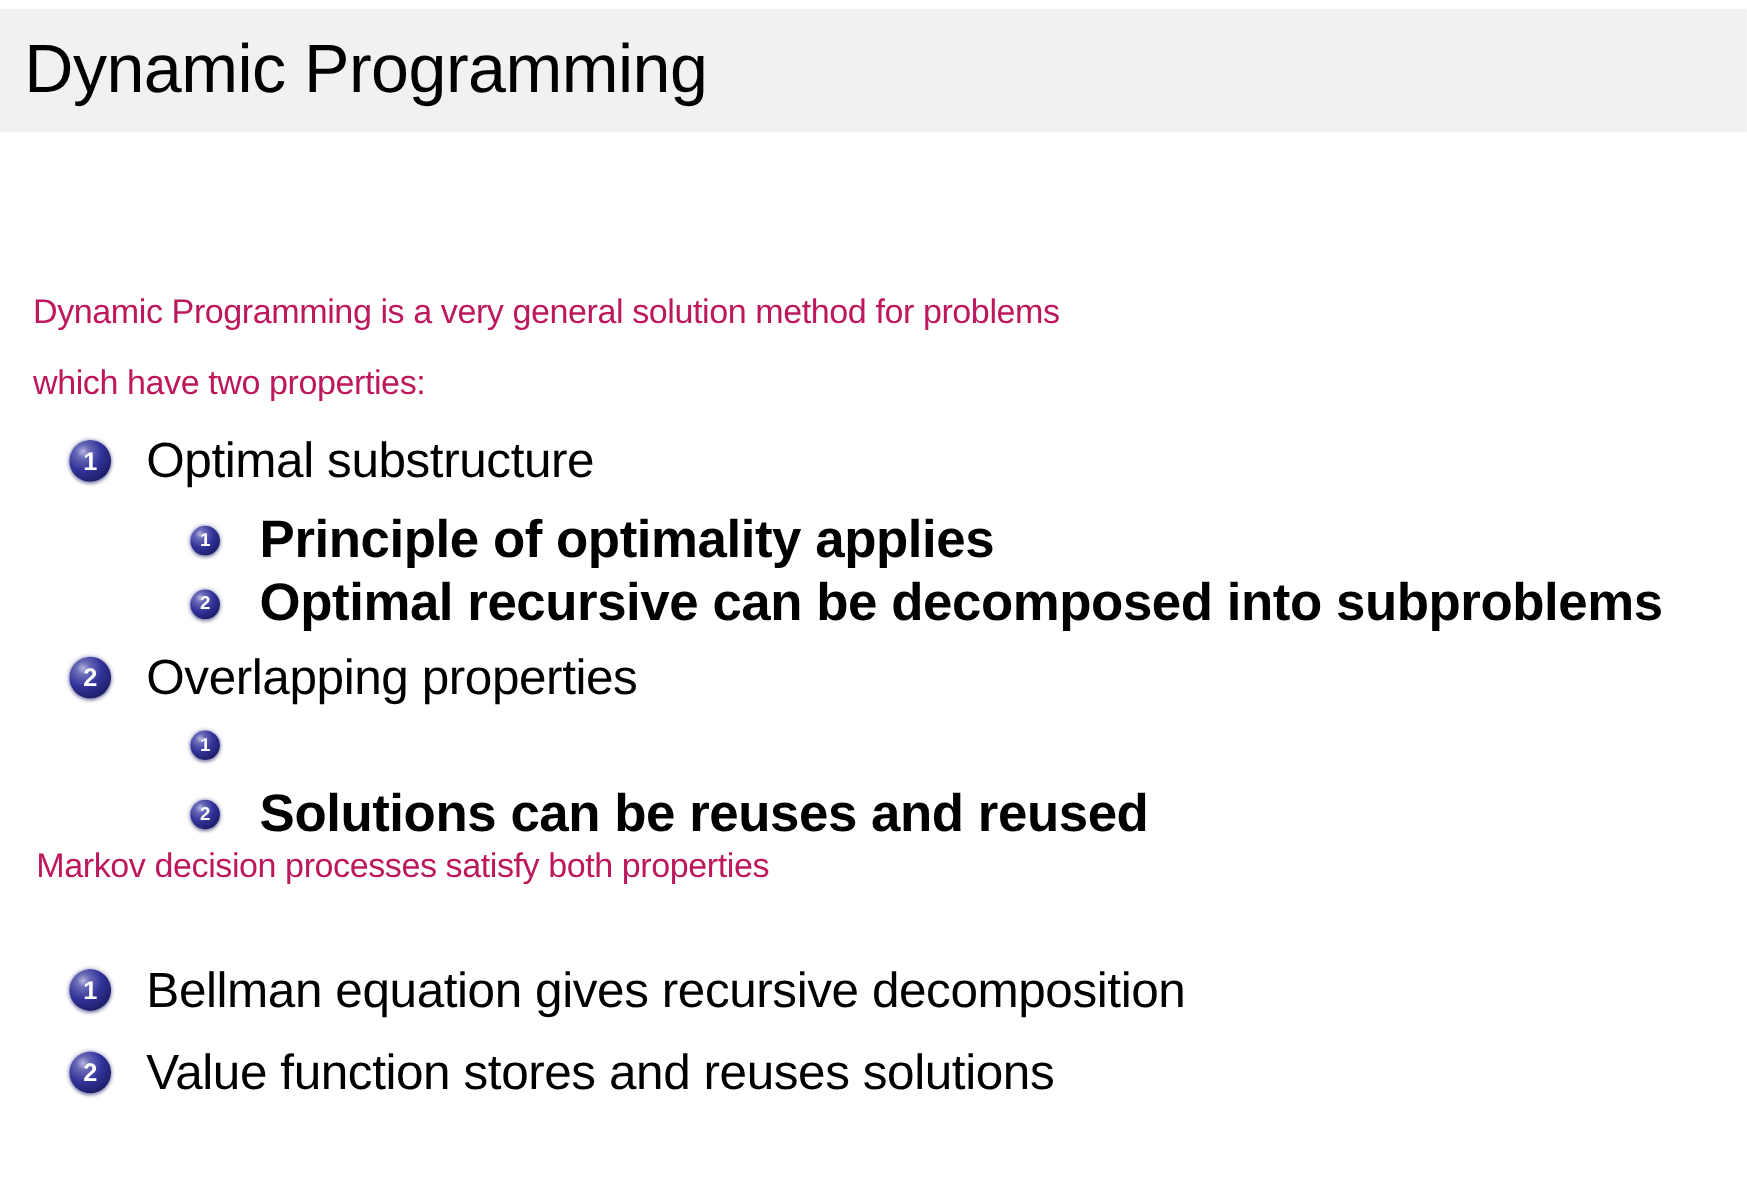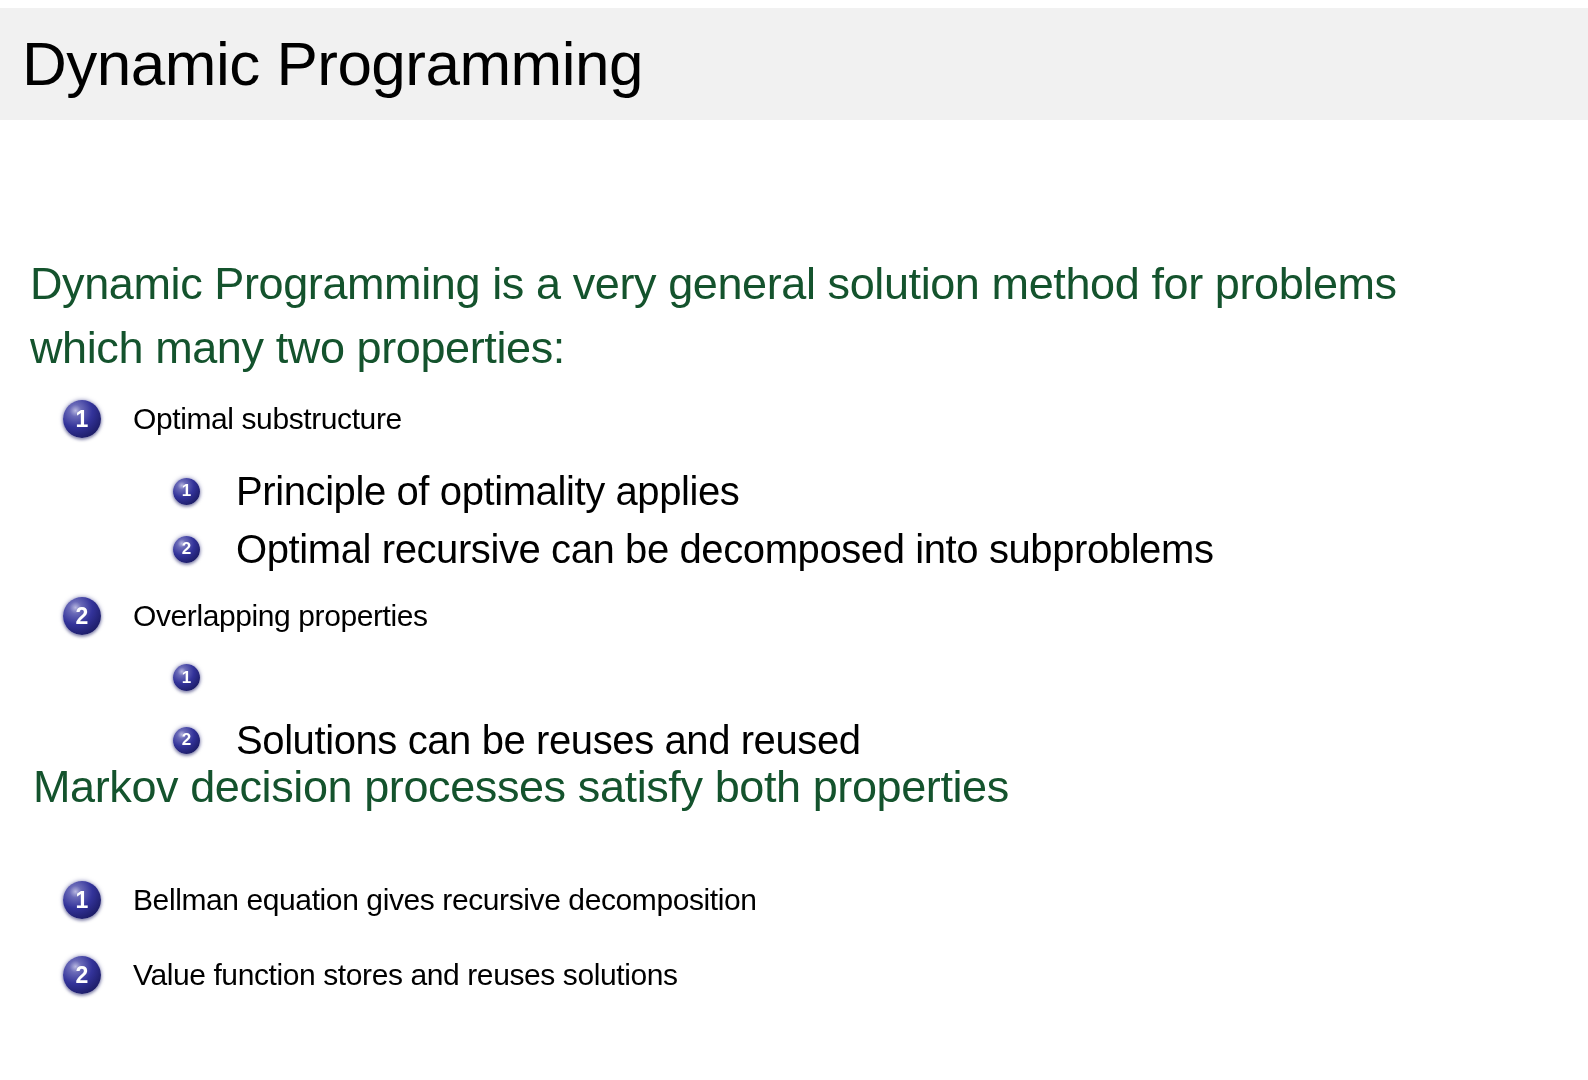--- a/index.html
+++ b/index.html
@@ -24,47 +24,48 @@
     left: 22px; top: 20px;
     font-size: 62px;
     letter-spacing: -0.5px;
     color: #000000;
     white-space: nowrap;
   }
 
   
   .textline {
     position: absolute;
-    font-size: 45px;
+    font-size: 31px;
     letter-spacing: -0.4px;
     line-height: 52px;
     white-space: nowrap;
-    color: #14532d;
+    color: #be185d;
   }
 
   
   .row {
     position: absolute;
     display: flex;
     align-items: center;
     white-space: nowrap;
   }
   .row.l1 { left: 63px; }
   .row.l2 { left: 173px; }
   .row.l1 .item-text {
-    font-size: 30px;
+    font-size: 45px;
     letter-spacing: -0.4px;
     line-height: 52px;
     margin-left: 32px;
   }
   .row.l2 .item-text {
-    font-size: 40px;
+    font-size: 48px;
     letter-spacing: -0.4px;
     line-height: 46px;
     margin-left: 36px;
+    font-weight: bold;
   }
 
   
   .ball {
     flex: 0 0 auto;
     display: flex;
     align-items: center;
     justify-content: center;
     border-radius: 50%;
     background: radial-gradient(circle at 33% 28%,
@@ -79,21 +80,21 @@
 </head>
 <body>
 
 <div class="slide">
 
   <div class="header">
     <div class="title">Dynamic Programming</div>
   </div>
 
   <div class="textline" style="left:30px; top:258px;">Dynamic Programming is a very general solution method for problems</div>
-  <div class="textline" style="left:30px; top:322px;">which many two properties:</div>
+  <div class="textline" style="left:30px; top:322px;">which have two properties:</div>
 
   <div class="row l1" style="top:393px;">
     <span class="ball b1">1</span>
     <span class="item-text">Optimal substructure</span>
   </div>
 
   <div class="row l2" style="top:468px;">
     <span class="ball b2">1</span>
     <span class="item-text">Principle of optimality applies</span>
   </div>

